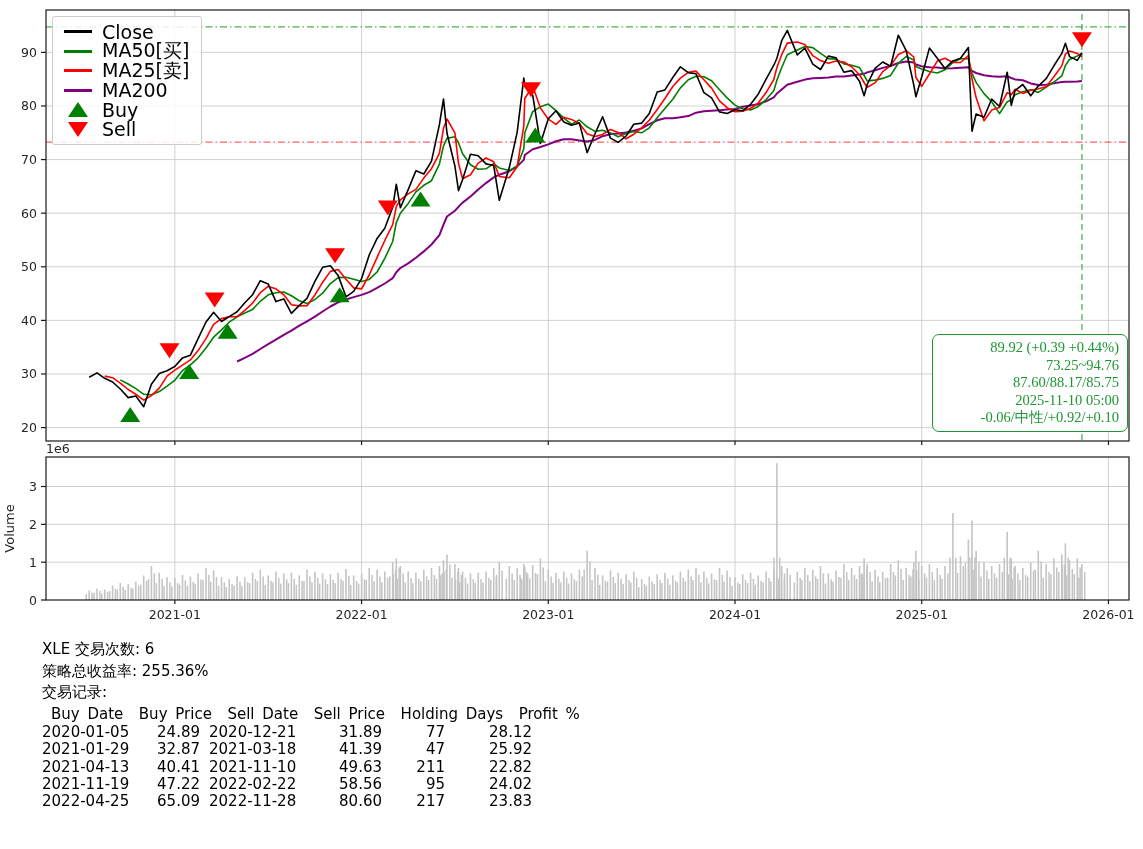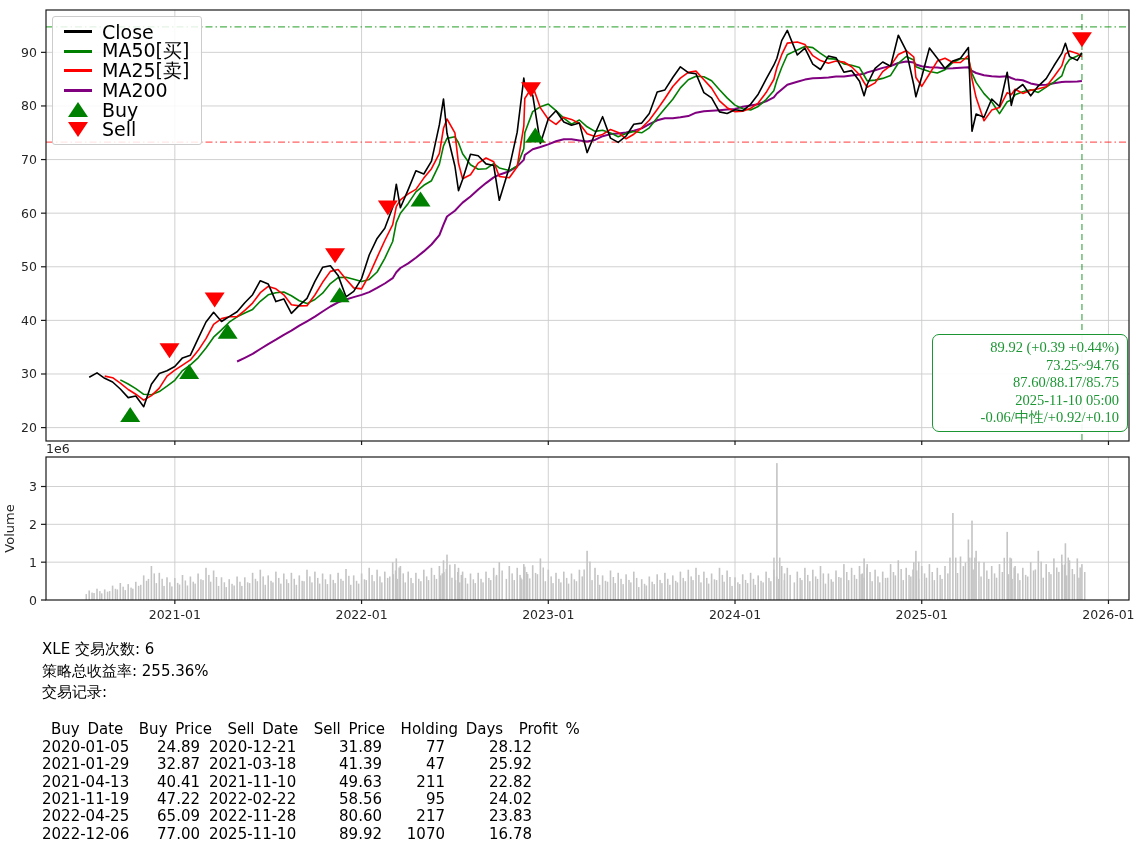--- a/index.html
+++ b/index.html
@@ -13,21 +13,21 @@
   .lg-line{width:28px;height:3px;}
   .lg-tri-up{width:0;height:0;border-left:10px solid transparent;border-right:10px solid transparent;border-bottom:15px solid #008000;}
   .lg-tri-down{width:0;height:0;border-left:10px solid transparent;border-right:10px solid transparent;border-top:15px solid #ff0000;}
   .lg-label{font-size:19px;margin-left:7px;white-space:nowrap;}
   .anno{position:absolute;left:932px;top:334px;width:196px;box-sizing:border-box;
     border:1.6px solid #1c9633;border-radius:7px;background:rgba(255,255,255,0.92);
     padding:4px 8px;z-index:6;font-family:Liberation Serif, serif;}
   .anno div{font-size:14.5px;line-height:17.5px;color:#1c9633;text-align:right;white-space:nowrap;}
   .bottom{position:absolute;left:42px;top:639px;width:1060px;}
   .sum-line{font-size:15px;line-height:21.7px;white-space:pre;}
-  .tr-header{font-size:15px;line-height:17.8px;white-space:pre;padding-left:9px;margin-top:17px;word-spacing:3px;}
+  .tr-header{font-size:15px;line-height:17.8px;white-space:pre;padding-left:9px;margin-top:2px;word-spacing:3px;}
   .tr-row{display:flex;font-size:15px;line-height:17.35px;white-space:pre;}
   .tr-row .c1{width:92px;text-align:left;}
   .tr-row .c2{width:66px;text-align:right;}
   .tr-row .c3{width:97px;text-align:left;margin-left:9px;}
   .tr-row .c4{width:76px;text-align:right;}
   .tr-row .c5{width:63px;text-align:right;}
   .tr-row .c6{width:87px;text-align:right;}
 </style>
 </head>
 <body>
@@ -602,16 +602,15 @@
     <div class="sum-line">XLE 交易次数: 6</div>
     <div class="sum-line">策略总收益率: 255.36%</div>
     <div class="sum-line">交易记录:</div>
     <div class="tr-header">Buy Date  Buy Price  Sell Date  Sell Price  Holding Days  Profit %</div>
     <div id="trade-rows">
         <div class="tr-row"><span class="c1">2020-01-05</span><span class="c2">24.89</span><span class="c3">2020-12-21</span><span class="c4">31.89</span><span class="c5">77</span><span class="c6">28.12</span></div>
         <div class="tr-row"><span class="c1">2021-01-29</span><span class="c2">32.87</span><span class="c3">2021-03-18</span><span class="c4">41.39</span><span class="c5">47</span><span class="c6">25.92</span></div>
         <div class="tr-row"><span class="c1">2021-04-13</span><span class="c2">40.41</span><span class="c3">2021-11-10</span><span class="c4">49.63</span><span class="c5">211</span><span class="c6">22.82</span></div>
         <div class="tr-row"><span class="c1">2021-11-19</span><span class="c2">47.22</span><span class="c3">2022-02-22</span><span class="c4">58.56</span><span class="c5">95</span><span class="c6">24.02</span></div>
         <div class="tr-row"><span class="c1">2022-04-25</span><span class="c2">65.09</span><span class="c3">2022-11-28</span><span class="c4">80.60</span><span class="c5">217</span><span class="c6">23.83</span></div>
-        <div class="tr-row"><span class="c1">2022-12-06</span><span class="c2">77.00</span><span class="c3">2025-11-10</span><span class="c4">89.92</span><span class="c5">1070</span><span class="c6">16.78</span></div>
       </div>
   </div>
 </div>
 
 </body></html>

